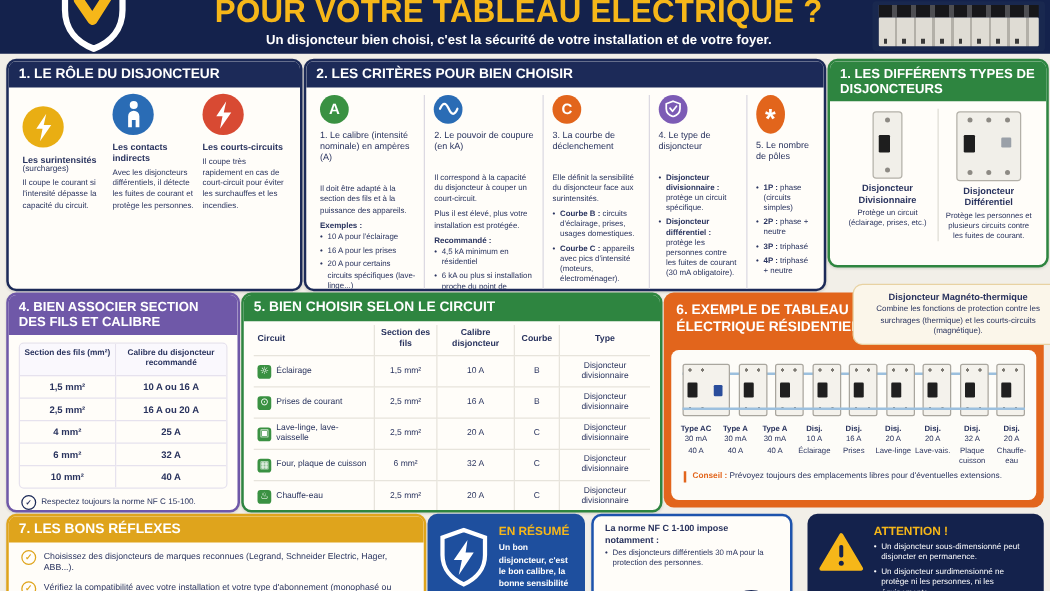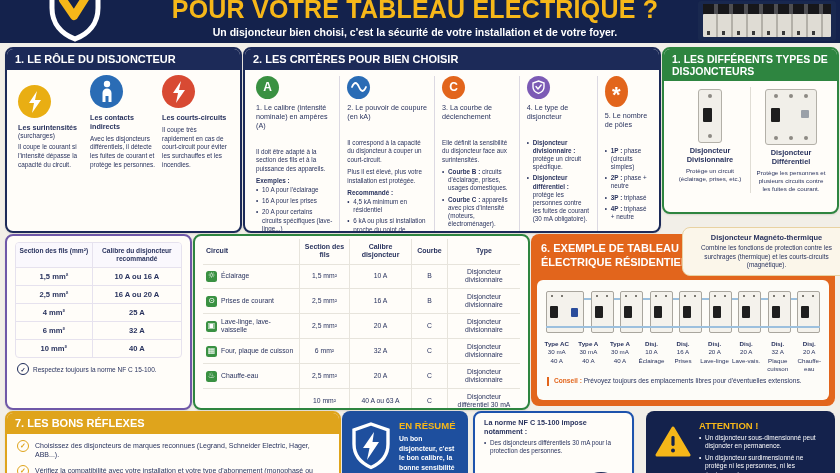--- a/index.html
+++ b/index.html
@@ -280,20 +280,21 @@
       </div>
     </div>
   </section>
 
   <div class="magneto">
     <div class="mag-h">Disjoncteur Magnéto-thermique</div>
     <div class="mag-p">Combine les fonctions de protection contre les surchrages (thermique) et les courts-circuits (magnétique).</div>
   </div>
 
   <section class="card s4">
+    <div class="band">4. BIEN ASSOCIER SECTION DES FILS ET CALIBRE</div>
     <div class="t4">
       <div class="c hd cl">Section des fils (mm²)</div>
       <div class="c hd">Calibre du disjoncteur recommandé</div>
       <div class="c cl">1,5 mm²</div>
       <div class="c">10 A ou 16 A</div>
       <div class="c cl">2,5 mm²</div>
       <div class="c">16 A ou 20 A</div>
       <div class="c cl">4 mm²</div>
       <div class="c">25 A</div>
       <div class="c cl">6 mm²</div>
@@ -301,20 +302,21 @@
       <div class="c cl lastrow">10 mm²</div>
       <div class="c lastrow">40 A</div>
     </div>
     <div class="s4-note">
       <span class="note-ico">✓</span>
       <span>Respectez toujours la norme NF C 15-100.</span>
     </div>
   </section>
 
   <section class="card s5">
+    <div class="band">5. BIEN CHOISIR SELON LE CIRCUIT</div>
     <div class="t5">
       <div class="c hd left">Circuit</div>
       <div class="c hd">Section des fils</div>
       <div class="c hd">Calibre disjoncteur</div>
       <div class="c hd">Courbe</div>
       <div class="c hd nr">Type</div>
 
       <div class="c left">
           <span class="tico">☼</span>
           <span>Éclairage</span>
@@ -457,21 +459,21 @@
       <path d="M21 2 L38 8 V22 C38 33 31 41 21 45.5 C11 41 4 33 4 22 V8 Z" fill="none" stroke="#fff" stroke-width="3.4"></path>
       <polygon points="24,10 13,26 19.5,26 17,38 29,20 22.5,20" fill="#fff"></polygon>
     </svg>
     <div class="res-right">
       <div class="res-title">EN RÉSUMÉ</div>
       <div class="res-text">Un bon disjoncteur, c'est le bon calibre, la bonne sensibilité et la bonne protection.</div>
     </div>
   </aside>
 
   <section class="card s8">
-    <div class="s8-lead">La norme NF C 15-100 impose notamment :</div>
+    <div class="s8-lead">La norme NF C 1-100 impose notamment :</div>
     <div class="bul">Des disjoncteurs différentiels 30 mA pour la protection des personnes.</div>
     <div class="s8-decor"></div>
   </section>
 
   <aside class="attention">
     <svg width="36" height="32" viewBox="0 0 36 32" style="flex:none;margin-top:6px">
       <path d="M18 2 L34 29 H2 Z" fill="#f6b719" stroke="#f6b719" stroke-width="3" stroke-linejoin="round"></path>
       <rect x="16.4" y="10" width="3.2" height="10" rx="1.4" fill="#14224c"></rect>
       <circle cx="18" cy="24.5" r="2" fill="#14224c"></circle>
     </svg>

